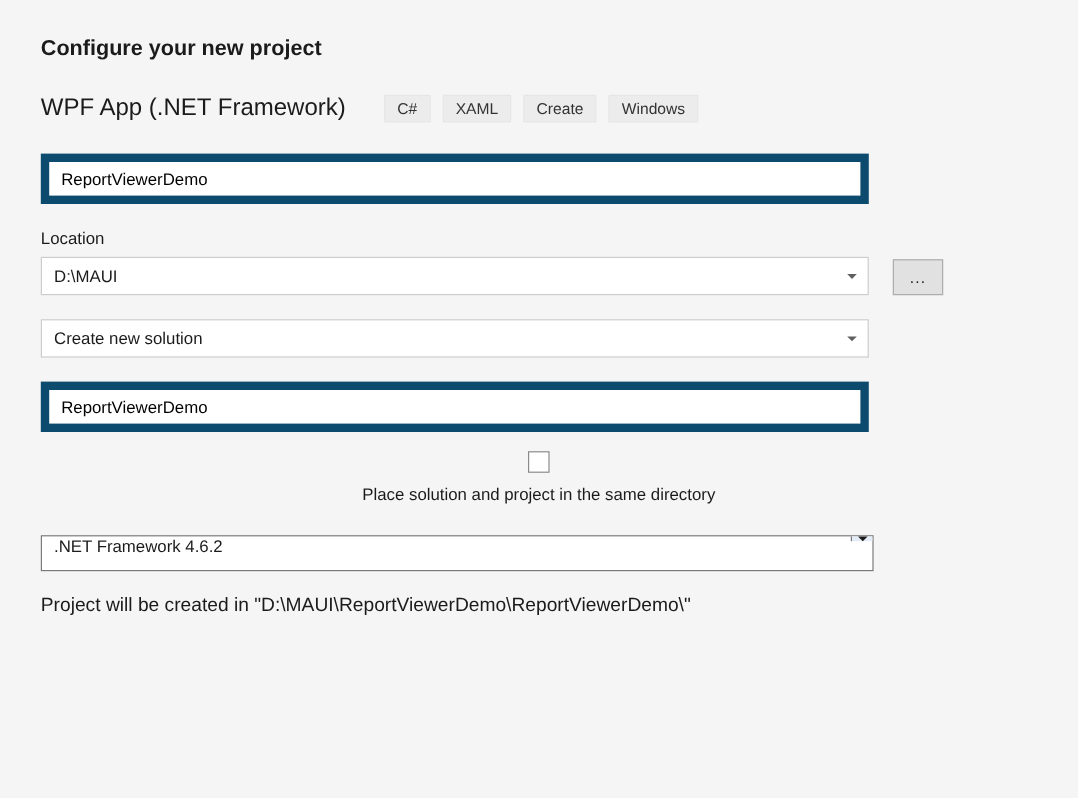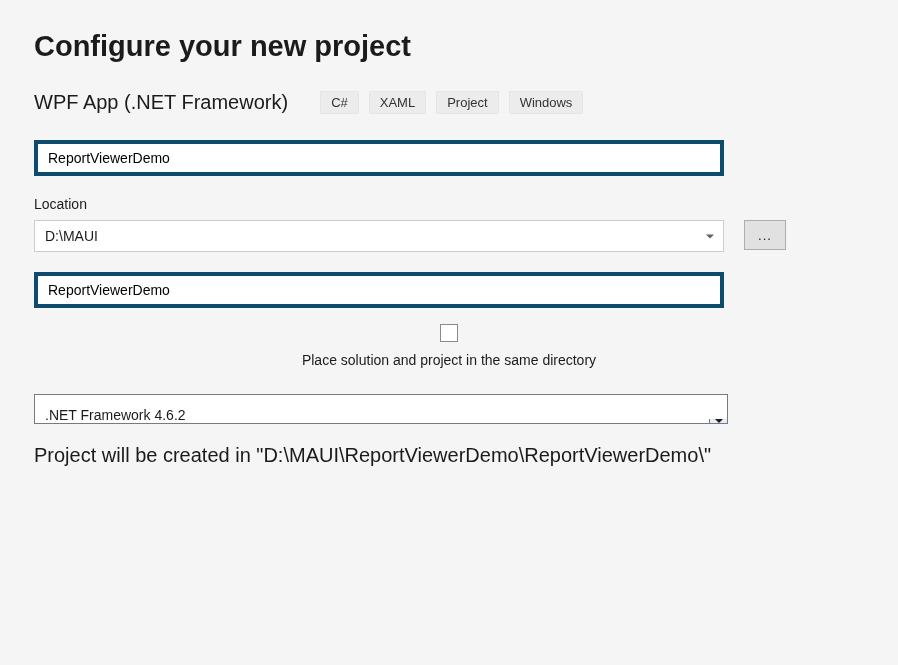--- a/index.html
+++ b/index.html
@@ -5,21 +5,21 @@
     * { margin: 0; padding: 0; box-sizing: border-box; }
     body {
       font-family: "Segoe UI", Arial, sans-serif;
       background: #f5f5f5;
       width: 898px;
       height: 665px;
       padding: 30px 34px;
       color: #1b1b1b;
     }
     .page-title {
-      font-size: 29px;
+      font-size: 18px;
       font-weight: 600;
       margin-bottom: 28px;
     }
     .template-row {
       display: flex;
       align-items: center;
       gap: 14px;
       margin-bottom: 26px;
     }
     .template-name {
@@ -58,30 +58,30 @@
       border: 1.3px solid #0078d4;
       border-radius: 50%;
       color: #0078d4;
       font-size: 10px;
       font-weight: 600;
       line-height: 1;
     }
     .text-input {
       width: 690px;
       height: 32px;
-      border: 4px solid #0c4a6e;
+      border: 7px solid #0c4a6e;
       background: #ffffff;
       padding: 14px 10px;
       font-size: 14px;
       font-family: inherit;
       outline: none;
     }
     .location-row {
       display: flex;
-      align-items: flex-start;
+      align-items: flex-end;
       gap: 20px;
     }
     .combo {
       width: 690px;
       height: 32px;
       border: 1px solid #cccccc;
       background: #ffffff;
       padding: 0 30px 0 10px;
       font-size: 14px;
       display: flex;
@@ -130,21 +130,21 @@
     }
     .checkbox-label {
       font-size: 14px;
     }
     .framework-combo {
       width: 694px;
       height: 30px;
       border: 1px solid #7a7a7a;
       background: #ffffff;
       display: flex;
-      align-items: flex-end;
+      align-items: flex-start;
       font-size: 14px;
       cursor: default;
     }
     .framework-combo .fc-text {
       flex: 1;
       display: flex;
       align-items: center;
       padding: 0 10px;
     }
     .framework-combo .fc-btn {
@@ -156,54 +156,58 @@
       justify-content: center;
     }
     .fc-arrow {
       width: 0;
       height: 0;
       border-left: 4px solid transparent;
       border-right: 4px solid transparent;
       border-top: 4px solid #1b1b1b;
     }
     .summary {
-      font-size: 20px;
+      font-size: 16px;
     }
   </style>
 </head>
 <body>
 
 <h1 class="page-title">Configure your new project</h1>
 
 <div class="template-row">
   <div class="template-name">WPF App (.NET Framework)</div>
   <div class="tag-list">
     <span class="tag">C#</span>
     <span class="tag">XAML</span>
-    <span class="tag">Project</span>
+    <span class="tag">Create</span>
     <span class="tag">Windows</span>
   </div>
 </div>
 
 <div class="field">
   <input class="text-input" type="text" value="ReportViewerDemo" style="">
 </div>
 
 <div class="field">
   <div class="field-label">Location</div>
   <div class="location-row">
     <div class="combo">
       <span>D:\MAUI</span>
       <span class="combo-arrow"></span>
     </div>
     <div class="browse-btn">...</div>
   </div>
 </div>
 
 <div class="field">
+  <div class="combo">
+    <span>Create new solution</span>
+    <span class="combo-arrow"></span>
+  </div>
 </div>
 
 <div class="field">
   <input class="text-input" type="text" value="ReportViewerDemo" style="">
 </div>
 
 <div class="checkbox-row">
   <div class="checkbox"></div>
   <div class="checkbox-label">Place solution and project in the same directory</div>
 </div>

